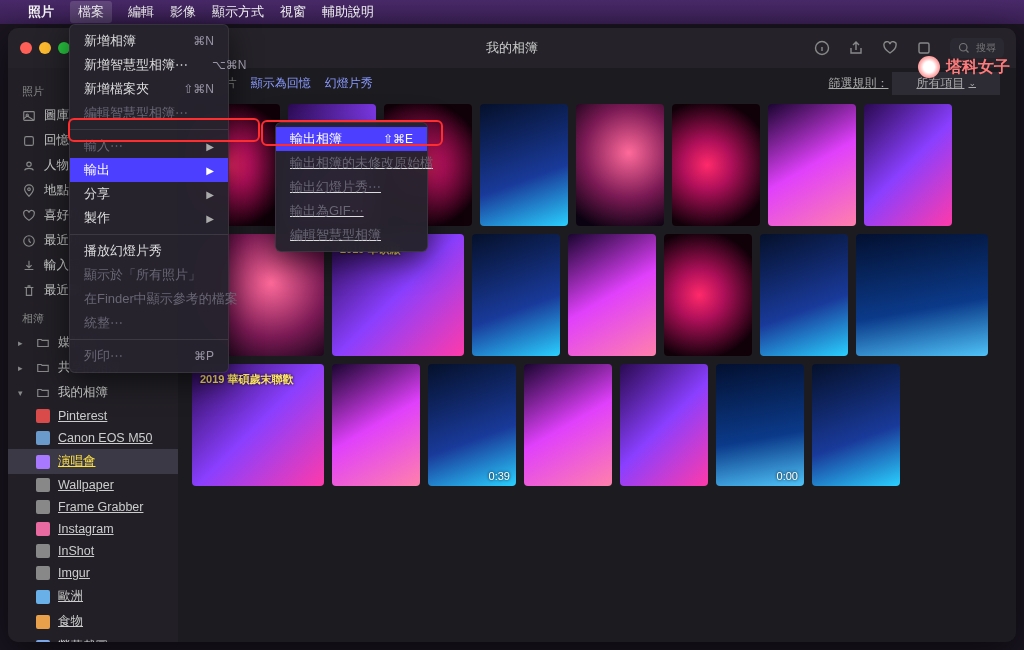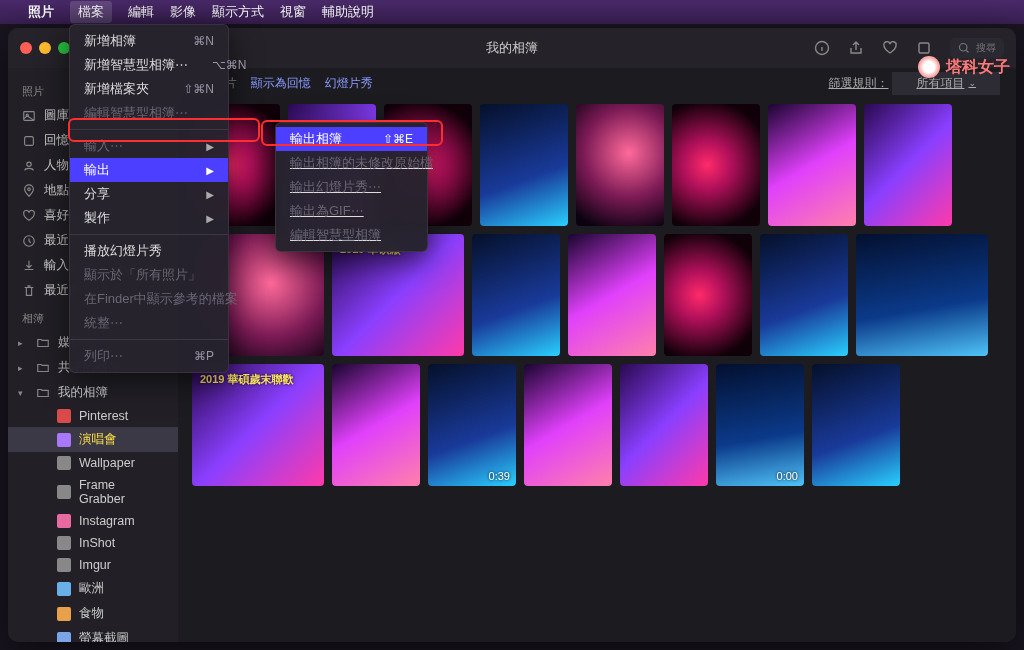--- a/index.html
+++ b/index.html
@@ -22,21 +22,21 @@
 .toolbar-right .ic { width: 16px; height: 16px; display: inline-flex; align-items: center; justify-content: center; }
 .search-wrap { display: flex; align-items: center; gap: 6px; background: #2a2830; border-radius: 5px; padding: 3px 8px; color: #777; font-size: 10px; }
 
 .body { display: flex; flex: 1; overflow: hidden; }
 
 .sidebar { width: 170px; background: #222026; padding: 8px 0; overflow-y: auto; font-size: 12.5px; }
 .sb-section { color: #888; font-size: 11px; padding: 8px 14px 4px; }
 .sb-item { display: flex; align-items: center; gap: 8px; padding: 4px 14px; color: #ccc; cursor: default; }
 .sb-item.selected { background: #3b3945; color: #fde047; }
 .sb-item .ic { width: 14px; color: #888; display: flex; justify-content: center; }
-.sb-item.indent { padding-left: 49px; }
+.sb-item.indent { padding-left: 28px; text-decoration: underline; }
 .sb-item .chev { width: 10px; color: #888; font-size: 9px; margin-left: -4px; }
 
 .main { flex: 1; display: flex; flex-direction: column; background: #1c1b20; }
 .content-toolbar { height: 30px; display: flex; align-items: center; padding: 0 16px; color: #aaa; font-size: 12px; gap: 14px; }
 .content-toolbar .right { margin-left: auto; display: flex; align-items: center; gap: 4px; text-decoration: underline; }
 .filter-pill { background: #2d2b33; padding: 3px 24px; border-radius: 0; display: flex; align-items: center; gap: 4px; }
 
 .grid { flex: 1; padding: 6px 14px; display: flex; flex-wrap: wrap; align-content: flex-start; gap: 8px; overflow: hidden; }
 .thumb { width: 132px; height: 122px; border-radius: 4px; position: relative; background: #000; }
 .thumb.port { width: 88px; height: 122px; }
@@ -222,20 +222,24 @@
               </svg>
             </span>
             <span>我的相簿</span>
           </div>
         </div>
       <div id="sb-myalbums">
           <div class="sb-item indent">
             <span class="ic" style="width:14px;height:14px;border-radius:2px;background:#d94a4a"></span>
             <span>Pinterest</span>
           </div>
+          <div class="sb-item indent">
+            <span class="ic" style="width:14px;height:14px;border-radius:2px;background:#6a9acb"></span>
+            <span>Canon EOS M50</span>
+          </div>
           <div class="sb-item indent selected">
             <span class="ic" style="width:14px;height:14px;border-radius:2px;background:#a878ff"></span>
             <span>演唱會</span>
           </div>
           <div class="sb-item indent">
             <span class="ic" style="width:14px;height:14px;border-radius:2px;background:#888"></span>
             <span>Wallpaper</span>
           </div>
           <div class="sb-item indent">
             <span class="ic" style="width:14px;height:14px;border-radius:2px;background:#888"></span>

